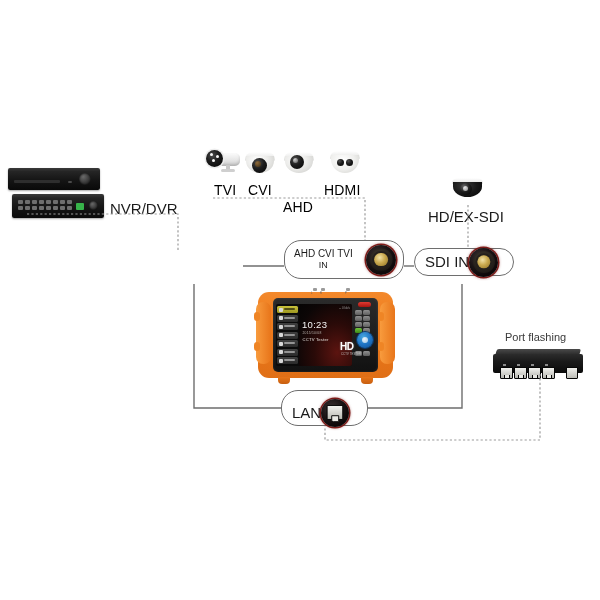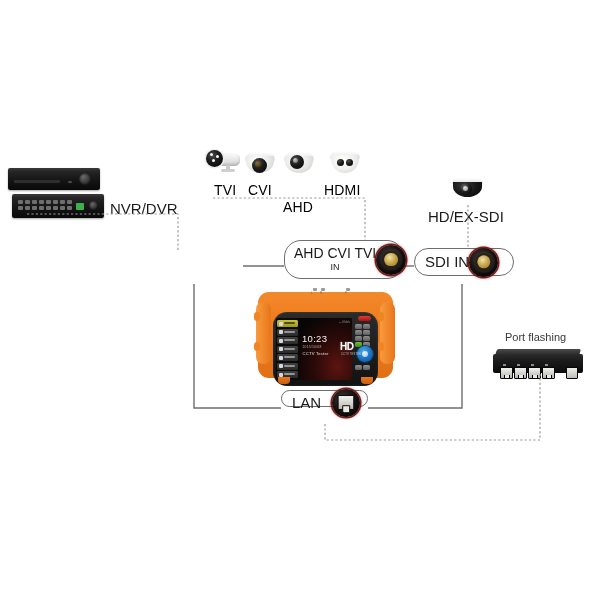--- a/index.html
+++ b/index.html
@@ -211,23 +211,23 @@
     background:linear-gradient(90deg,#f89b3d,#e8751a);
     border-radius:7px;
   }
   .t-grip::before,.t-grip::after{
     content:"";position:absolute;left:-2px;width:6px;height:9px;
     background:#ef8525;border-radius:3px;
   }
   .t-grip::before{top:10px;}
   .t-grip::after{top:40px;}
   .t-face{
-    position:absolute;left:15px;top:24px;width:105px;height:74px;
+    position:absolute;left:15px;top:10px;width:105px;height:74px;
     background:linear-gradient(#2b2b2b,#111111);
-    border-radius:14px;
+    border-radius:5px;
     box-shadow:inset 0 0 3px rgba(255,255,255,.12);
   }
   .t-screen{
     position:absolute;left:3px;top:6px;width:76px;height:62px;
     background:#0a0a0a;border-radius:2px;overflow:hidden;
   }
   .t-menu{position:absolute;left:1px;top:2px;width:21px;height:58px;}
   .t-mi{
     position:absolute;left:0;width:21px;height:7px;
     background:linear-gradient(#3f3f3f,#2a2a2a);
@@ -412,32 +412,32 @@
     <div class="dome-lens" style="left:9px;top:5px;width:12px;height:12px;
          background:radial-gradient(circle at 34% 30%,#6a6a6a 0%,#1c1c1c 48%,#000 100%);">
       <b style="left:2.5px;top:2.5px;width:5px;height:5px;background:radial-gradient(circle at 35% 30%,#e6e6e6,#888);"></b>
     </div>
   </div>
   <div class="lbl big-lbl" style="left:428px;top:209px;">HD/EX-SDI</div>
 
 
   <div class="pill" style="left:284px;top:240px;width:120px;height:39px;padding:0 7px 0 9px;justify-content:space-between;">
     <span style="display:flex;flex-direction:column;align-items:center;">
-      <span class="ptxt" style="font-size:14px;">AHD CVI TVI</span>
+      <span class="ptxt" style="font-size:10px;">AHD CVI TVI</span>
       <span class="ptxt" style="font-size:9px;margin-top:2px;">IN</span>
     </span>
     <span class="jack jack-bnc" style="width:30px;height:30px;"></span>
   </div>
 
   <div class="pill" style="left:414px;top:248px;width:100px;height:28px;padding:0 7px 0 10px;justify-content:flex-start;">
     <span class="ptxt" style="font-size:15px;">SDI IN</span>
     <span class="jack jack-bnc" style="width:29px;height:29px;"></span>
   </div>
 
-  <div class="pill" style="left:281px;top:390px;width:87px;height:17px;padding:9px 7px 0 10px;justify-content:space-between;">
+  <div class="pill" style="left:281px;top:390px;width:87px;height:36px;padding:9px 7px 0 10px;">
     <span class="ptxt" style="font-size:15px;">LAN</span>
     <span class="jack jack-rj45" style="width:28px;height:28px;"></span>
   </div>
 
   <div class="lbl sm-lbl" style="left:505px;top:332px;font-size:11px;">Port flashing</div>
   <div class="abs" style="left:493px;top:346px;width:92px;height:28px;">
     <div class="sw-top"></div>
     <div class="sw-body">
       <div class="sw-led" style="left:10px;"></div>
       <div class="sw-led" style="left:24px;"></div>

